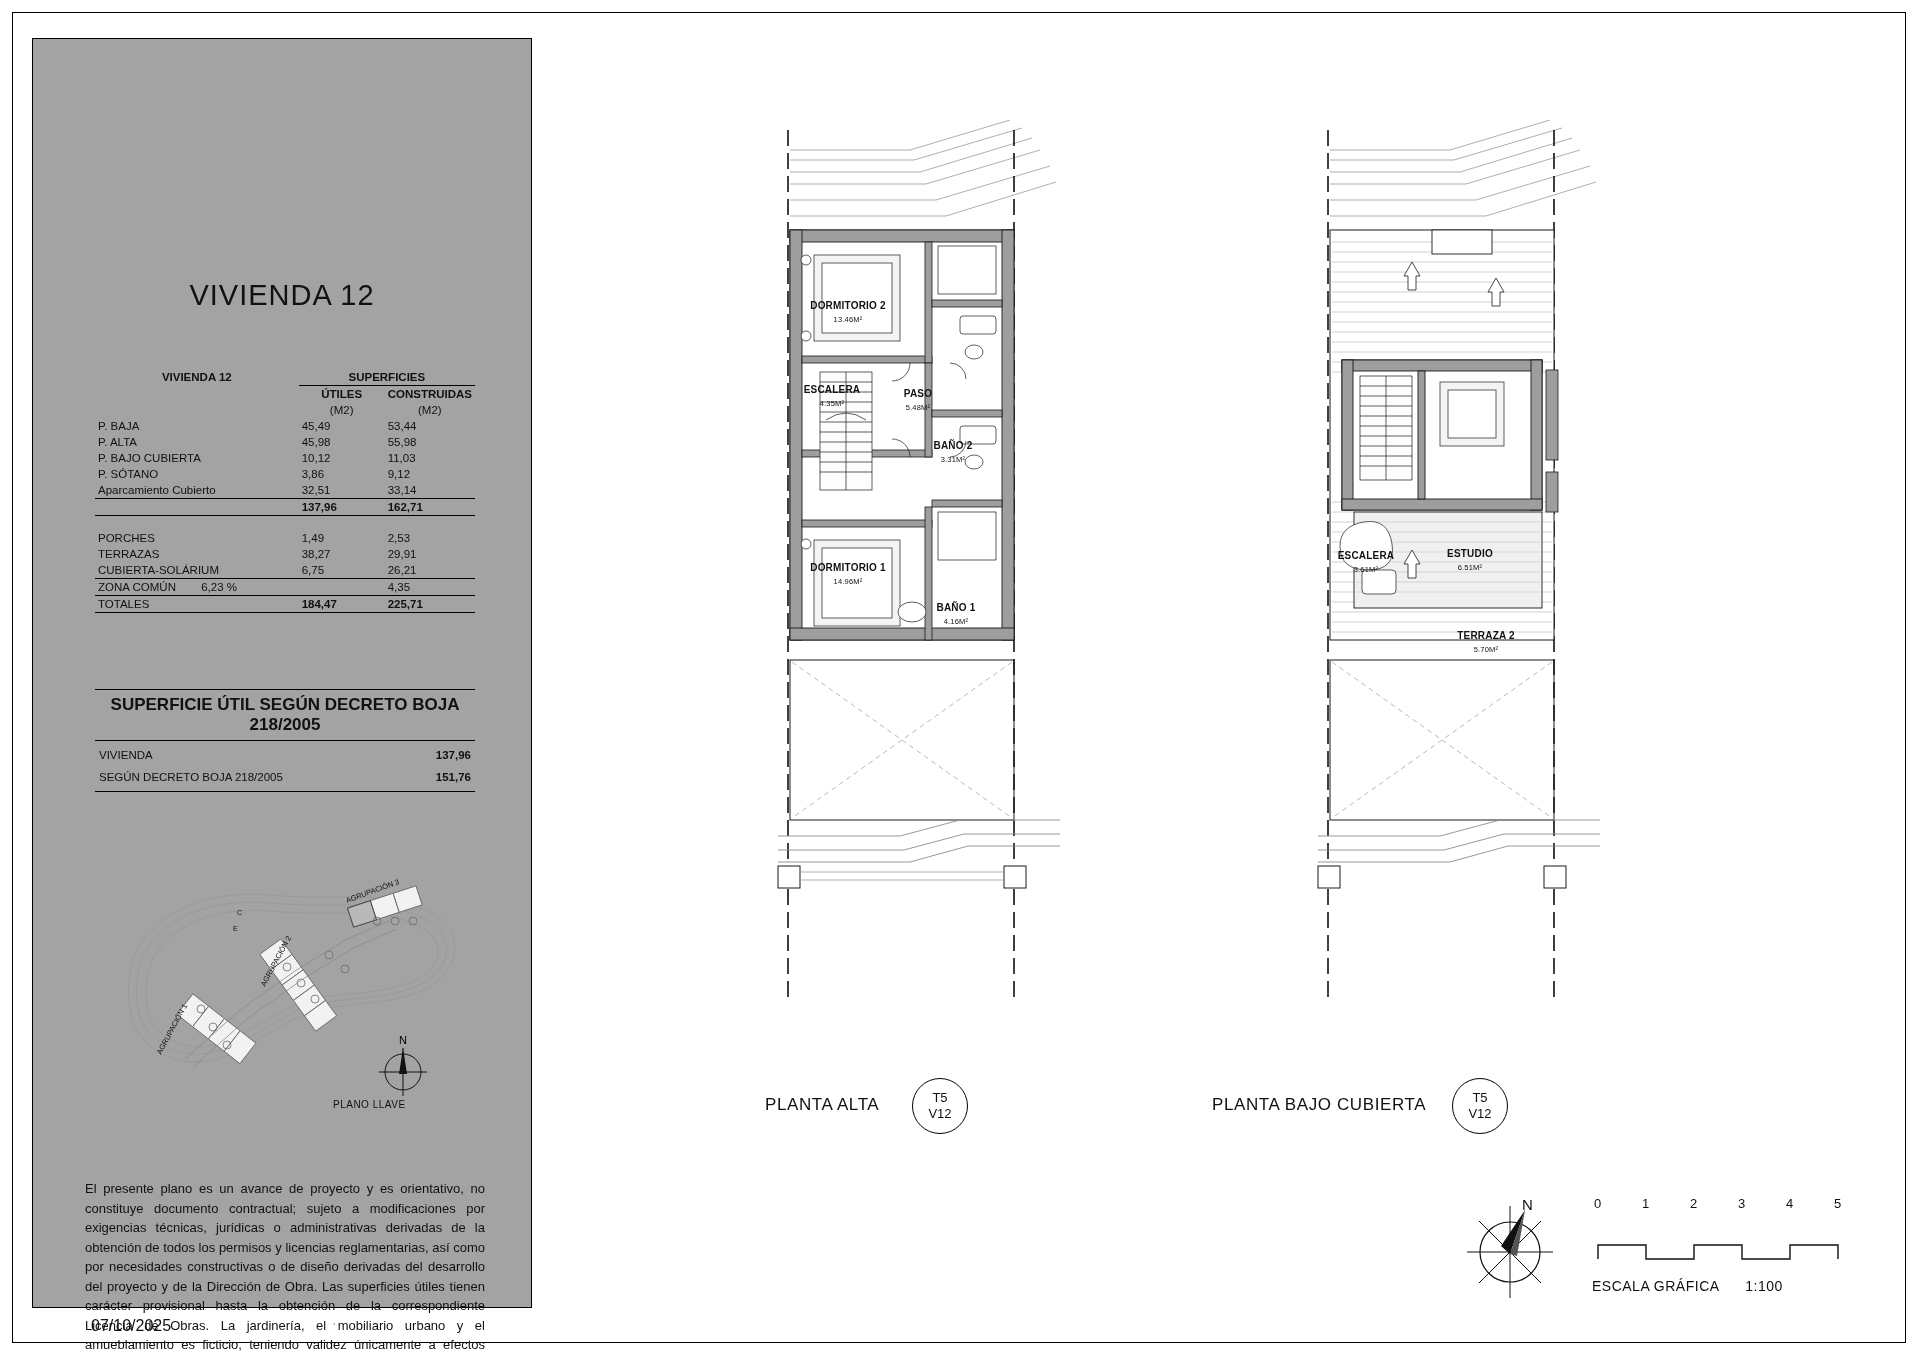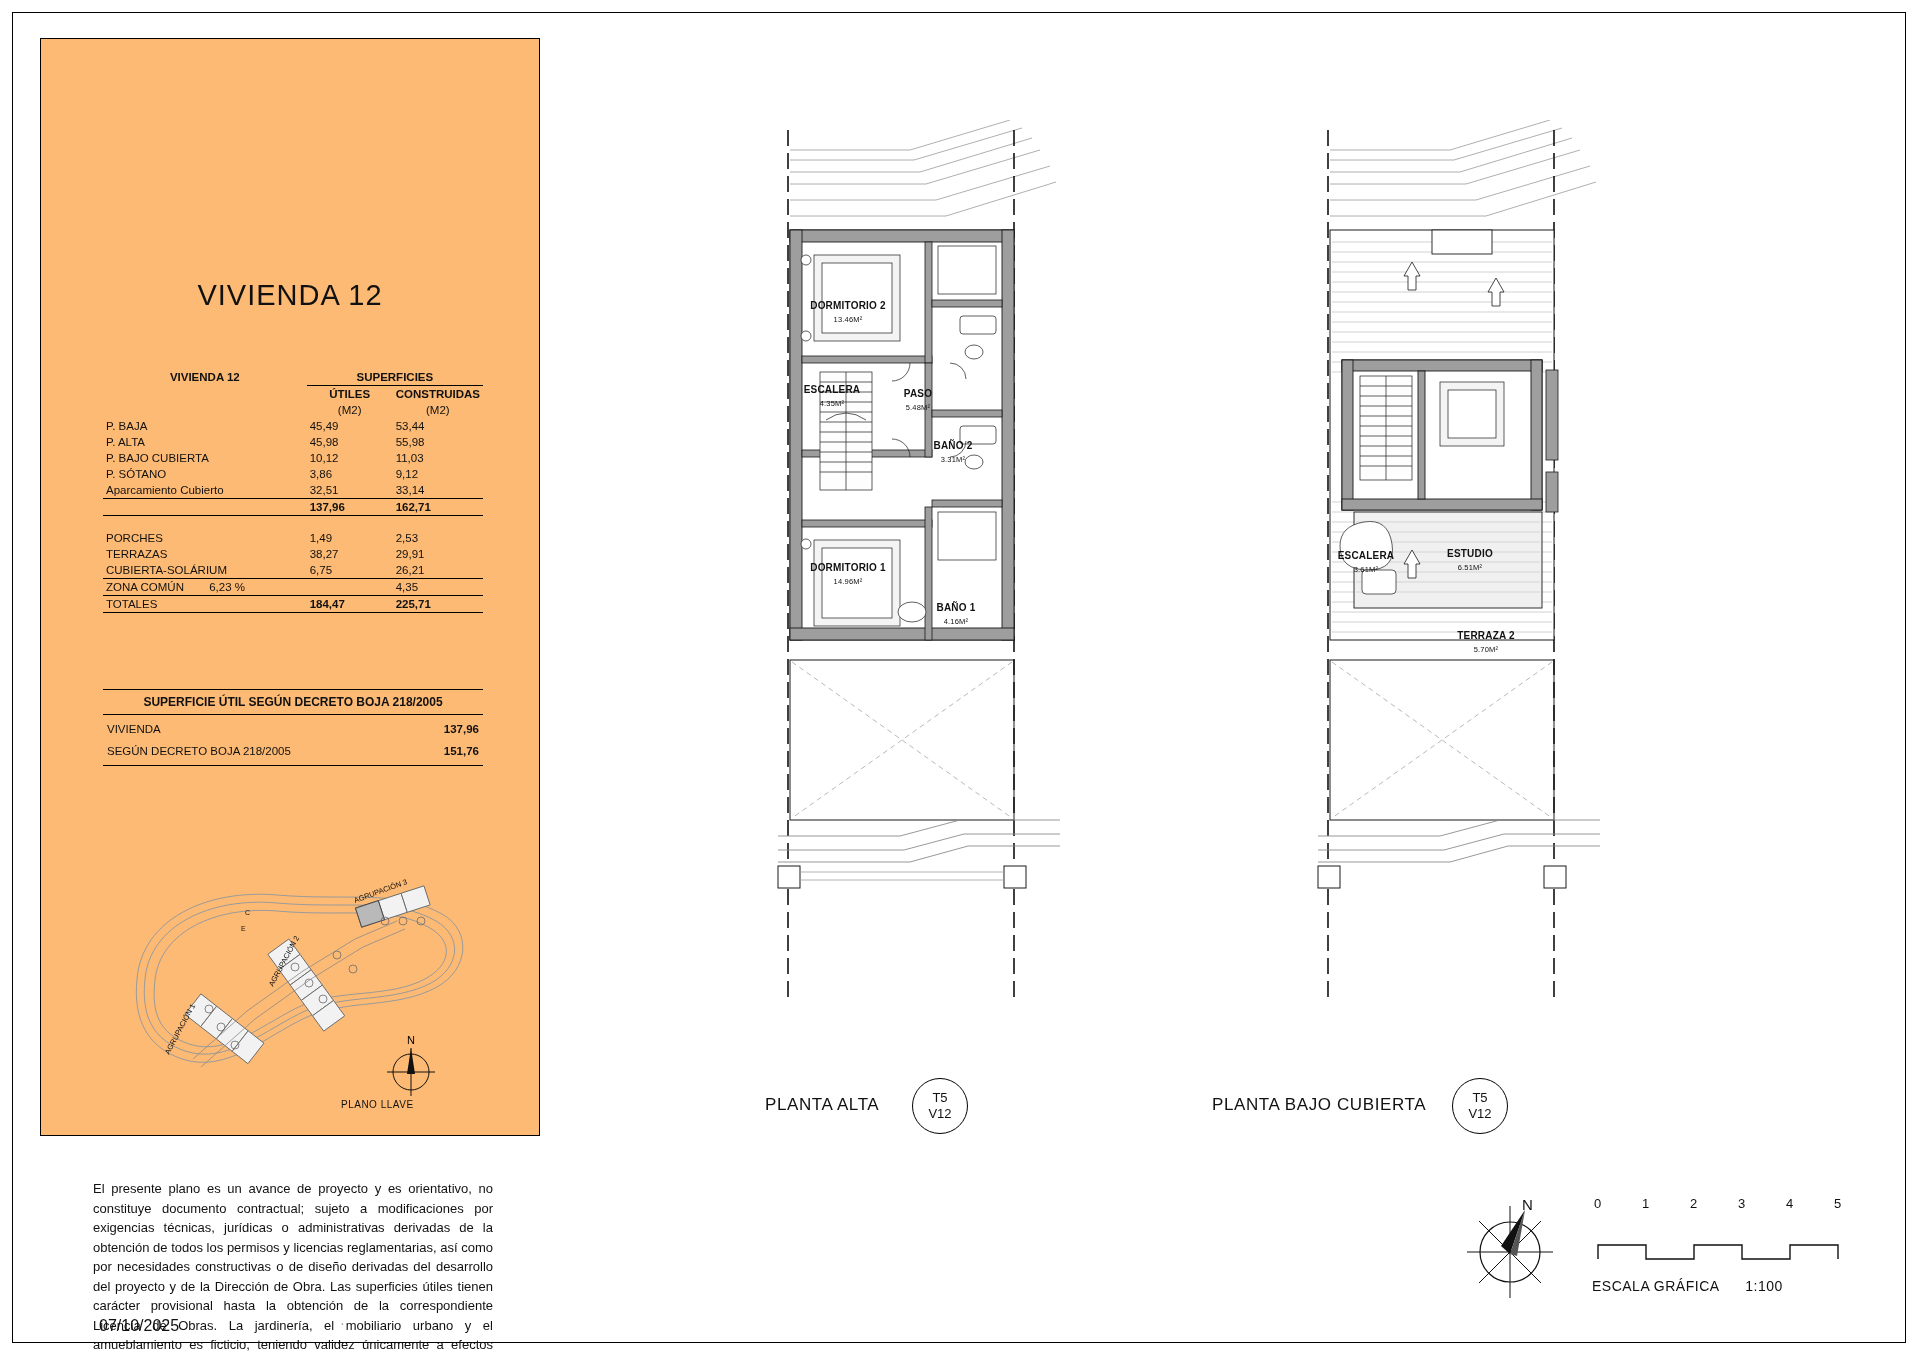--- a/index.html
+++ b/index.html
@@ -1,34 +1,34 @@
 <!DOCTYPE html>
 <html><head>
 <meta charset="utf-8">
 <style>
   html,body{margin:0;padding:0;background:#ffffff;}
   body{width:1920px;height:1357px;position:relative;font-family:"Liberation Sans",sans-serif;color:#111;overflow:hidden;}
   .sheet{position:absolute;left:0;top:0;width:1920px;height:1357px;background:#fff;}
   .outer-border{position:absolute;left:12px;top:12px;width:1894px;height:1331px;border:1px solid #000;box-sizing:border-box;}
 
   
-  .panel{position:absolute;left:40px;top:38px;width:500px;height:1098px;border:1px solid #000;box-sizing:border-box;background:#fdba74;}
+  .panel{position:absolute;left:32px;top:38px;width:500px;height:1270px;border:1px solid #000;box-sizing:border-box;background:#a3a3a3;}
   .panel-title{position:absolute;left:0;top:240px;width:100%;text-align:center;font-size:29px;letter-spacing:1px;}
 
   .tbl{position:absolute;left:62px;top:330px;width:380px;font-size:11.5px;border-collapse:collapse;}
   .tbl td,.tbl th{padding:2px 3px;}
   .tbl .hdr-row th{font-size:11.5px;font-weight:bold;text-align:center;}
   .tbl .lbl{text-align:left;}
   .tbl .num{width:80px;}
   .line-bot td{border-bottom:1px solid #000;}
   .bold{font-weight:bold;}
   .hdr-sup{border-bottom:1px solid #000;}
 
   .decreto{position:absolute;left:62px;top:650px;width:380px;font-size:11.5px;}
-  .decreto .dh{text-align:center;font-weight:bold;border-top:1px solid #000;border-bottom:1px solid #000;padding:5px 0;font-size:12px;}
+  .decreto .dh{text-align:center;font-weight:bold;border-top:1px solid #000;border-bottom:1px solid #000;padding:5px 0;font-size:17px;}
   .decreto .drow{display:flex;justify-content:space-between;padding:8px 4px 2px 4px;}
   .decreto .drow .v{font-weight:bold;}
   .decreto .dline{border-bottom:1px solid #000;margin-top:6px;}
 
   .keyplan{position:absolute;left:56px;top:820px;width:390px;height:230px;}
   .keyplan-label{position:absolute;left:300px;top:1060px;font-size:10px;letter-spacing:.5px;}
   .north-keyplan{position:absolute;left:345px;top:995px;width:50px;height:60px;}
 
   .legal{position:absolute;left:52px;top:1140px;width:400px;font-size:13px;line-height:1.5;text-align:justify;color:#111;}
   .date{position:absolute;left:58px;top:1278px;font-size:16px;}

